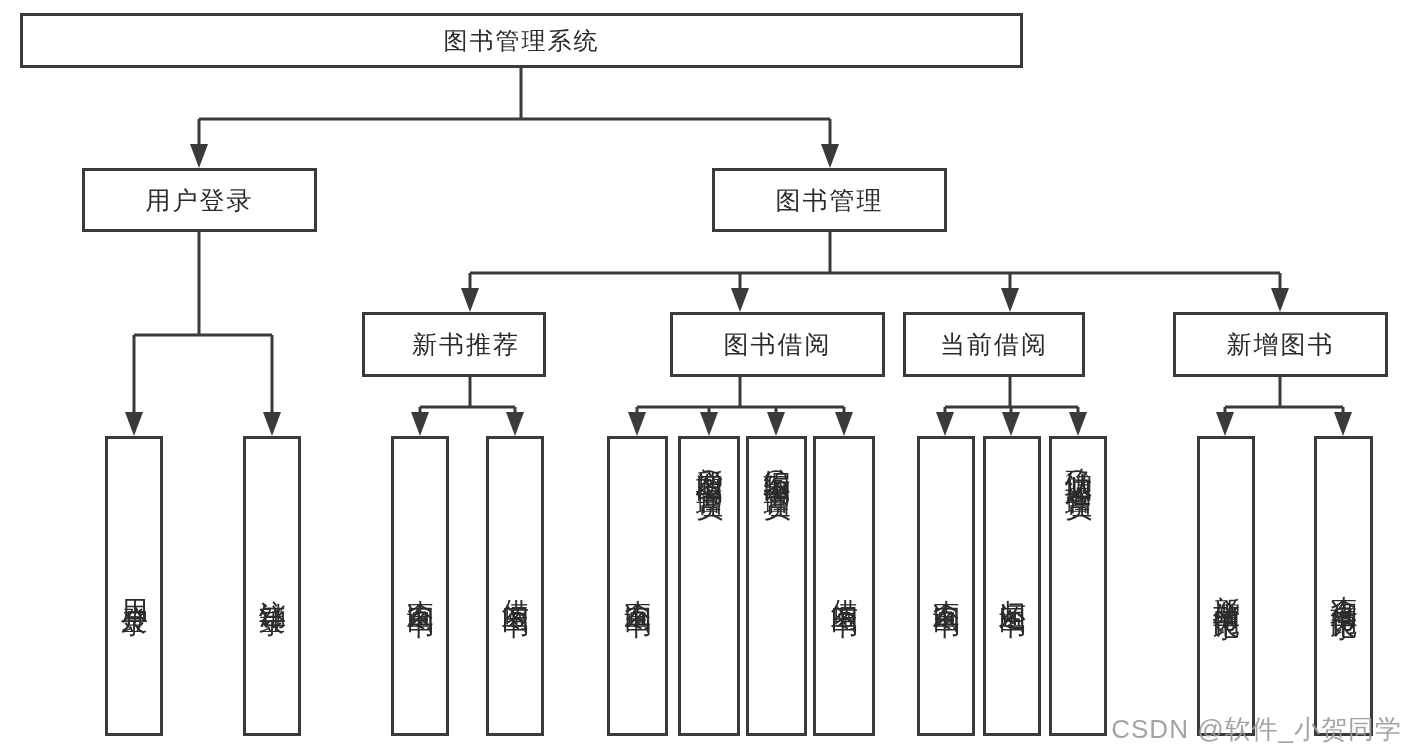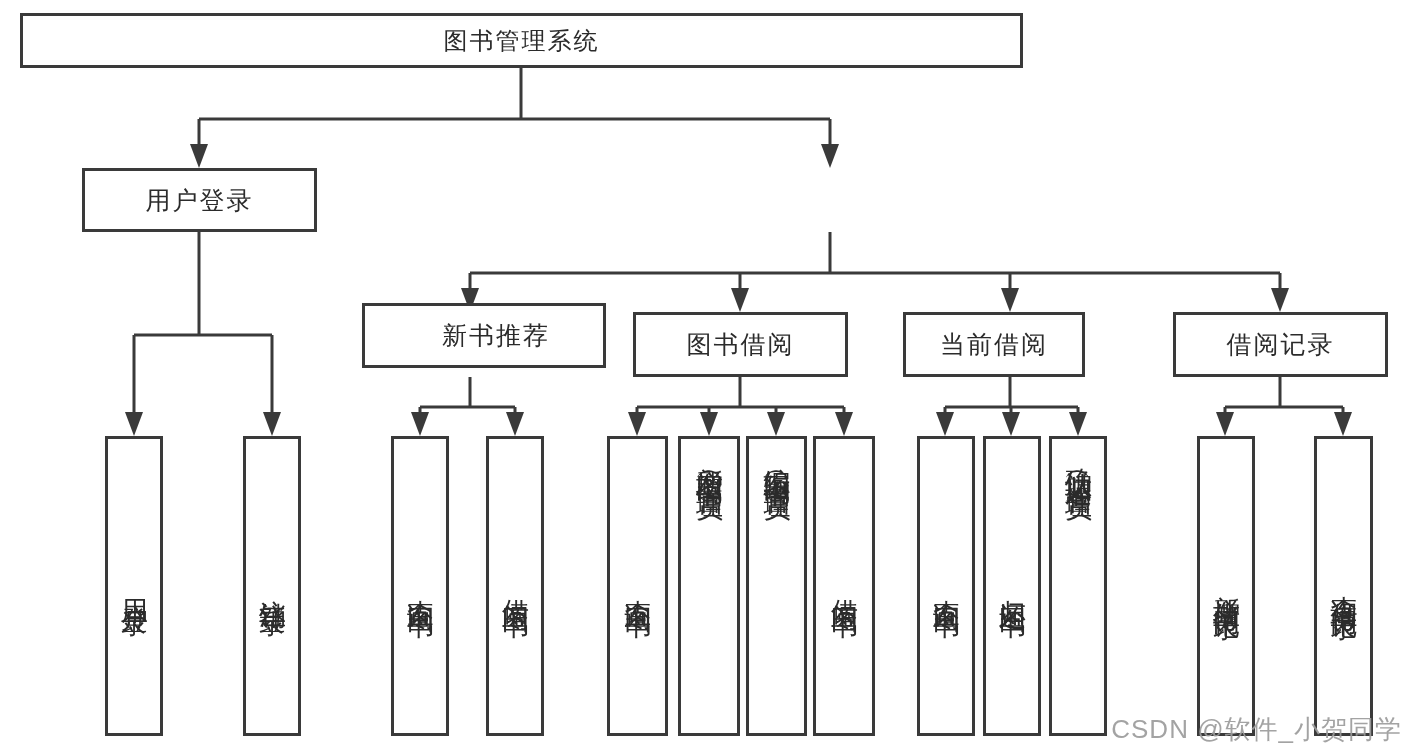--- a/index.html
+++ b/index.html
@@ -117,32 +117,35 @@
     </g>
   </svg>
 
   <div class="box root-box" style="left:20px; top:13px; width:1003px; height:55px;">
     <span class="hlabel">图书管理系统</span>
   </div>
 
   <div class="box" style="left:82px; top:168px; width:235px; height:64px;">
     <span class="hlabel">用户登录</span>
   </div>
+  <div class="box" style="left:712px; top:168px; width:235px; height:64px;">
+    <span class="hlabel">图书管理</span>
+  </div>
 
-  <div class="box" style="left:362px; top:303px; width:244px; height:65px;padding-left:24px;">
+  <div class="box" style="left:362px; top:312px; width:184px; height:65px;padding-left:24px;">
     <span class="hlabel">新书推荐</span>
   </div>
-  <div class="box" style="left:633px; top:312px; width:215px; height:65px;">
+  <div class="box" style="left:670px; top:312px; width:215px; height:65px;">
     <span class="hlabel">图书借阅</span>
   </div>
   <div class="box" style="left:903px; top:312px; width:182px; height:65px;">
     <span class="hlabel">当前借阅</span>
   </div>
   <div class="box" style="left:1173px; top:312px; width:215px; height:65px;">
-    <span class="hlabel">借阅记录</span>
+    <span class="hlabel">新增图书</span>
   </div>
 
   <div class="box leaf" style="left:105px;">
     <span class="vlabel">用户登录</span>
   </div>
   <div class="box leaf" style="left:243px;">
     <span class="vlabel">注销登录</span>
   </div>
   <div class="box leaf" style="left:391px;">
     <span class="vlabel">查询图书</span>

